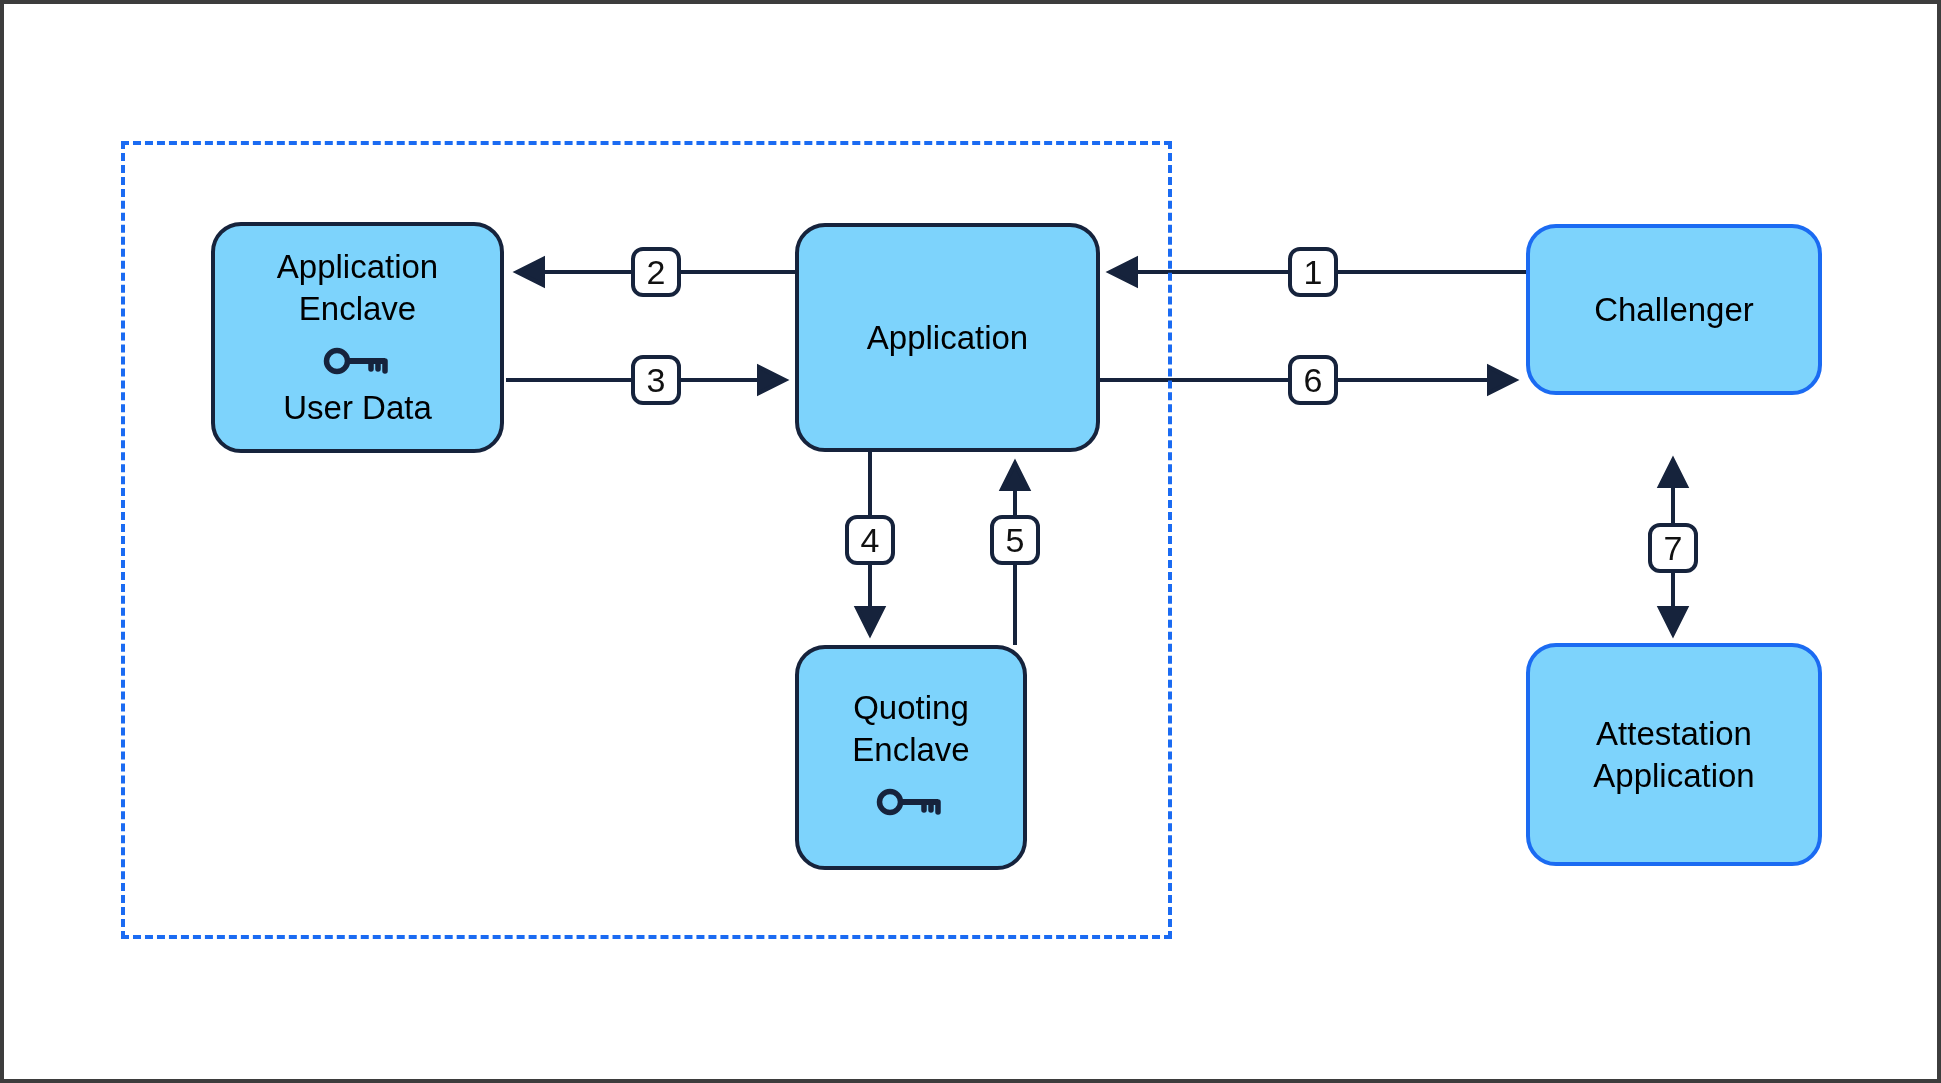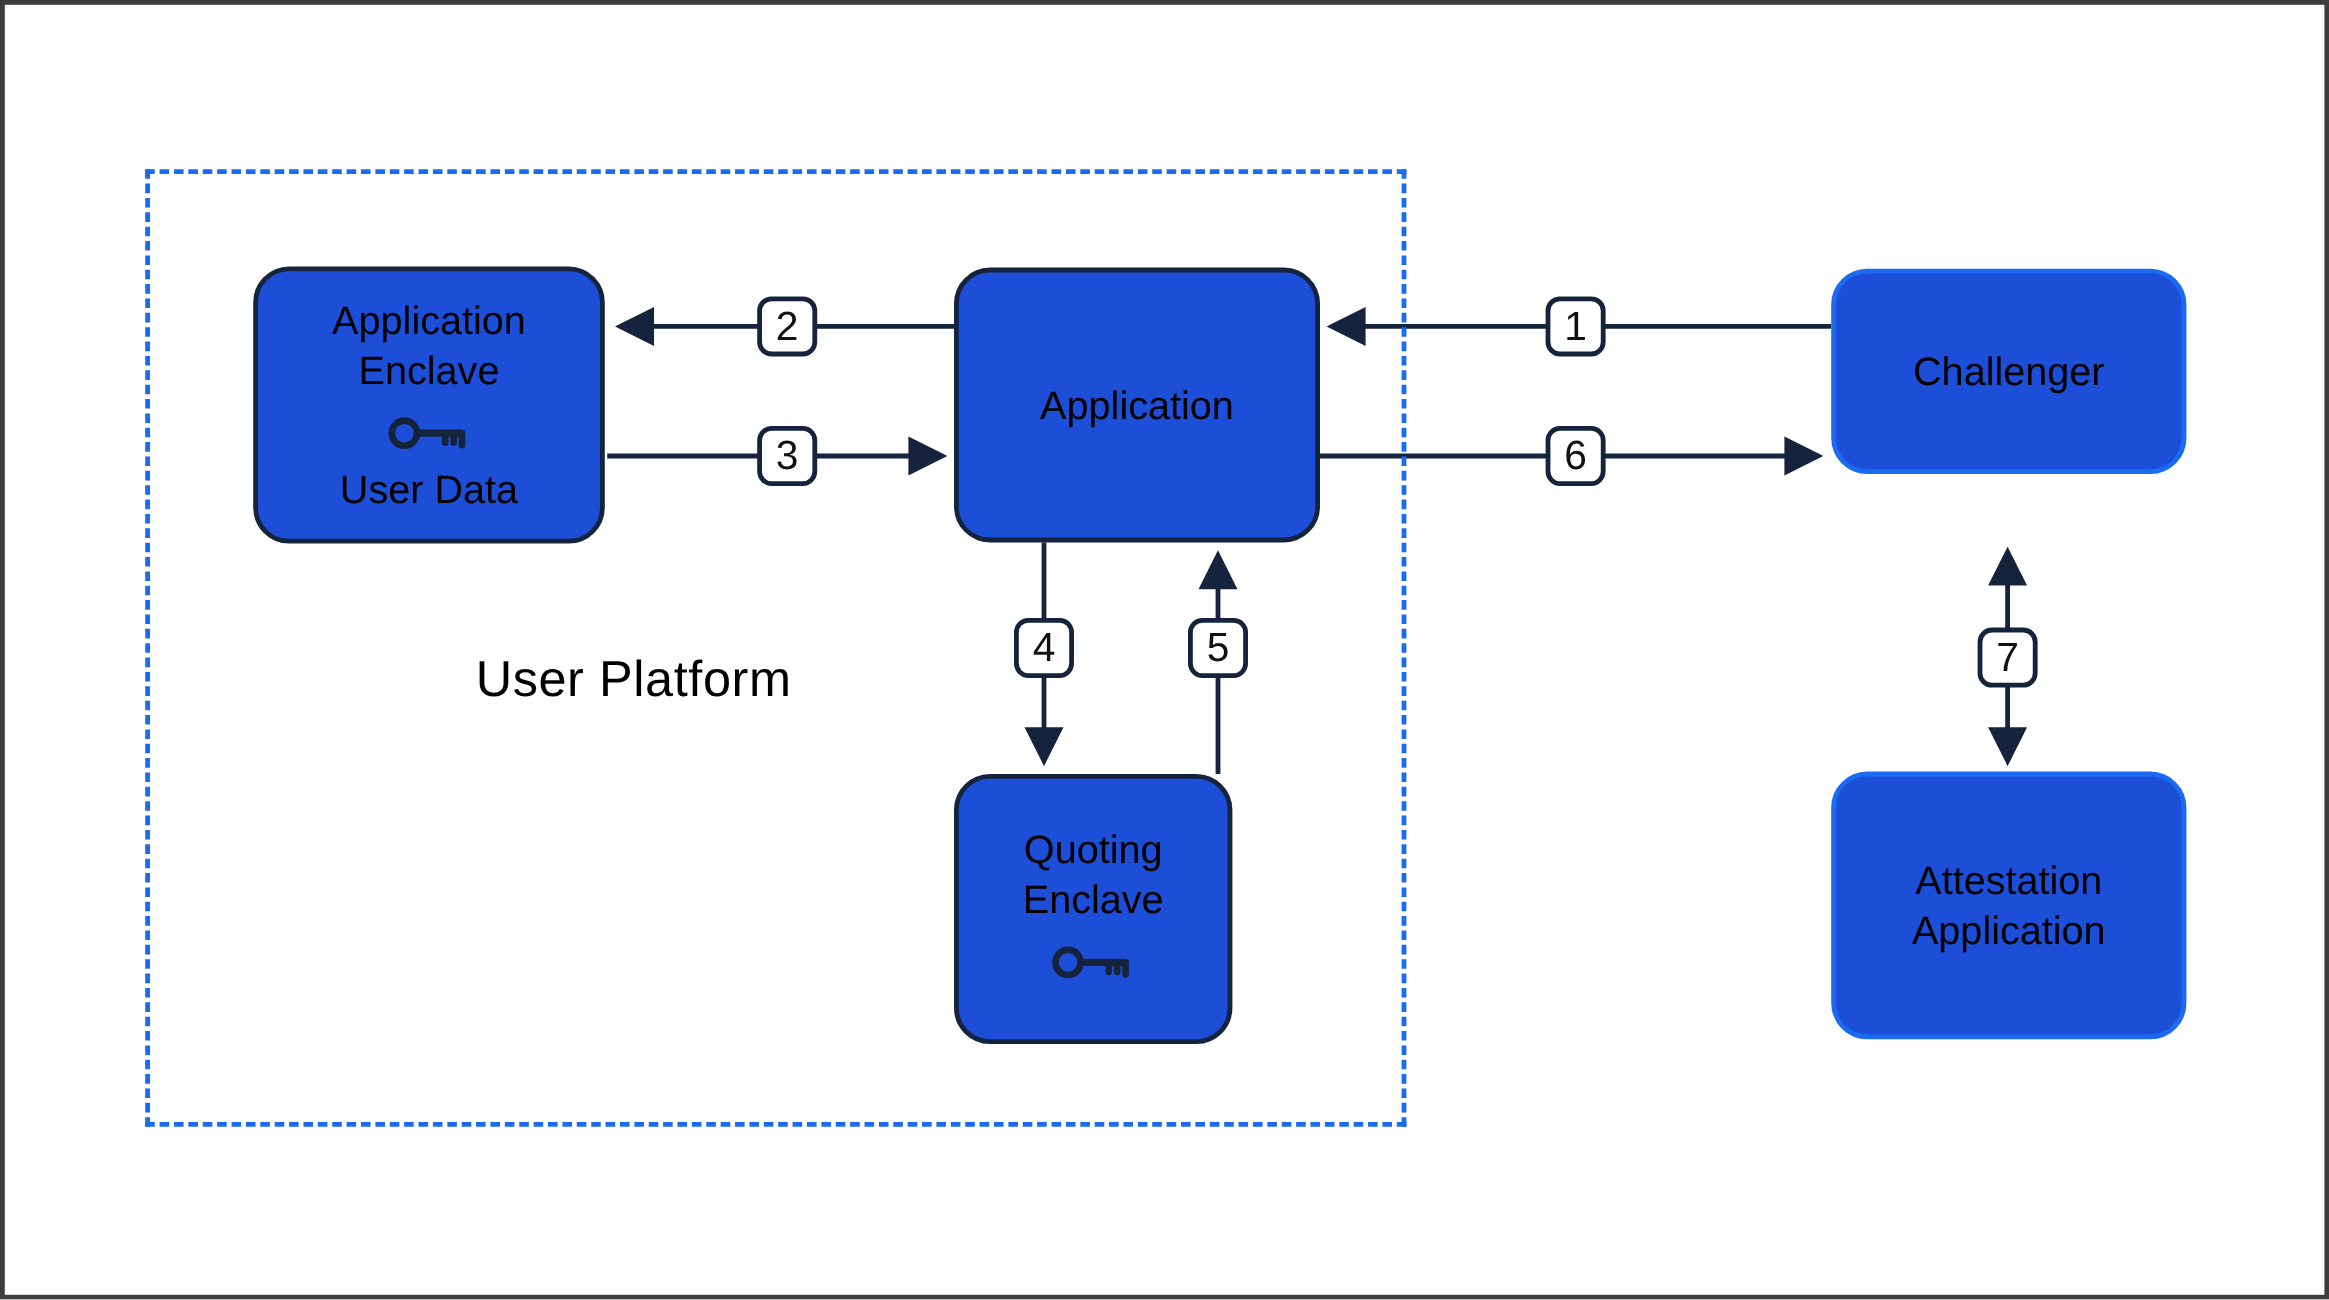--- a/index.html
+++ b/index.html
@@ -20,21 +20,21 @@
   }
   .platform-label{
     position:absolute;left:324px;top:538px;width:400px;
     text-align:center;
     font-size:42px;color:#000;
     letter-spacing:0.5px;
   }
   .node{
     position:absolute;
     box-sizing:border-box;
-    background:#1d4ed8;
+    background:#7dd3fc;
     border:4px solid #16233c;
     border-radius:30px;
     display:flex;flex-direction:column;
     align-items:center;justify-content:center;
     text-align:center;
     color:#000;font-size:33px;line-height:1.27;
   }
   .node.blue{border-color:#1b6bf2;}
   .node .keyicon{margin:10px 0 4px 0;display:block;}
   .n-app-enclave{left:207px;top:218px;width:293px;height:231px;}
@@ -100,21 +100,20 @@
 
       <g>
         <line x1="1669" y1="482" x2="1669" y2="604"></line>
         <polygon points="1669,456 1656,482 1682,482"></polygon>
         <polygon points="1669,630 1656,604 1682,604"></polygon>
       </g>
     </g>
   </svg>
 
   <div class="boundary"></div>
-  <div class="platform-label">User Platform</div>
 
   <div class="node n-app-enclave">
     <span>Application</span>
     <span>Enclave</span>
     <svg class="keyicon" width="70" height="44" viewBox="0 0 70 44">
       <circle cx="14" cy="22" r="10.5" fill="none" stroke="#16233c" stroke-width="5.5"></circle>
       <path d="M24.5 22 H62" fill="none" stroke="#16233c" stroke-width="6"></path>
       <path d="M48 22 V30 M55 22 V30 M62 22 V32" fill="none" stroke="#16233c" stroke-width="5.5" stroke-linecap="round"></path>
     </svg>
     <span>User Data</span>

